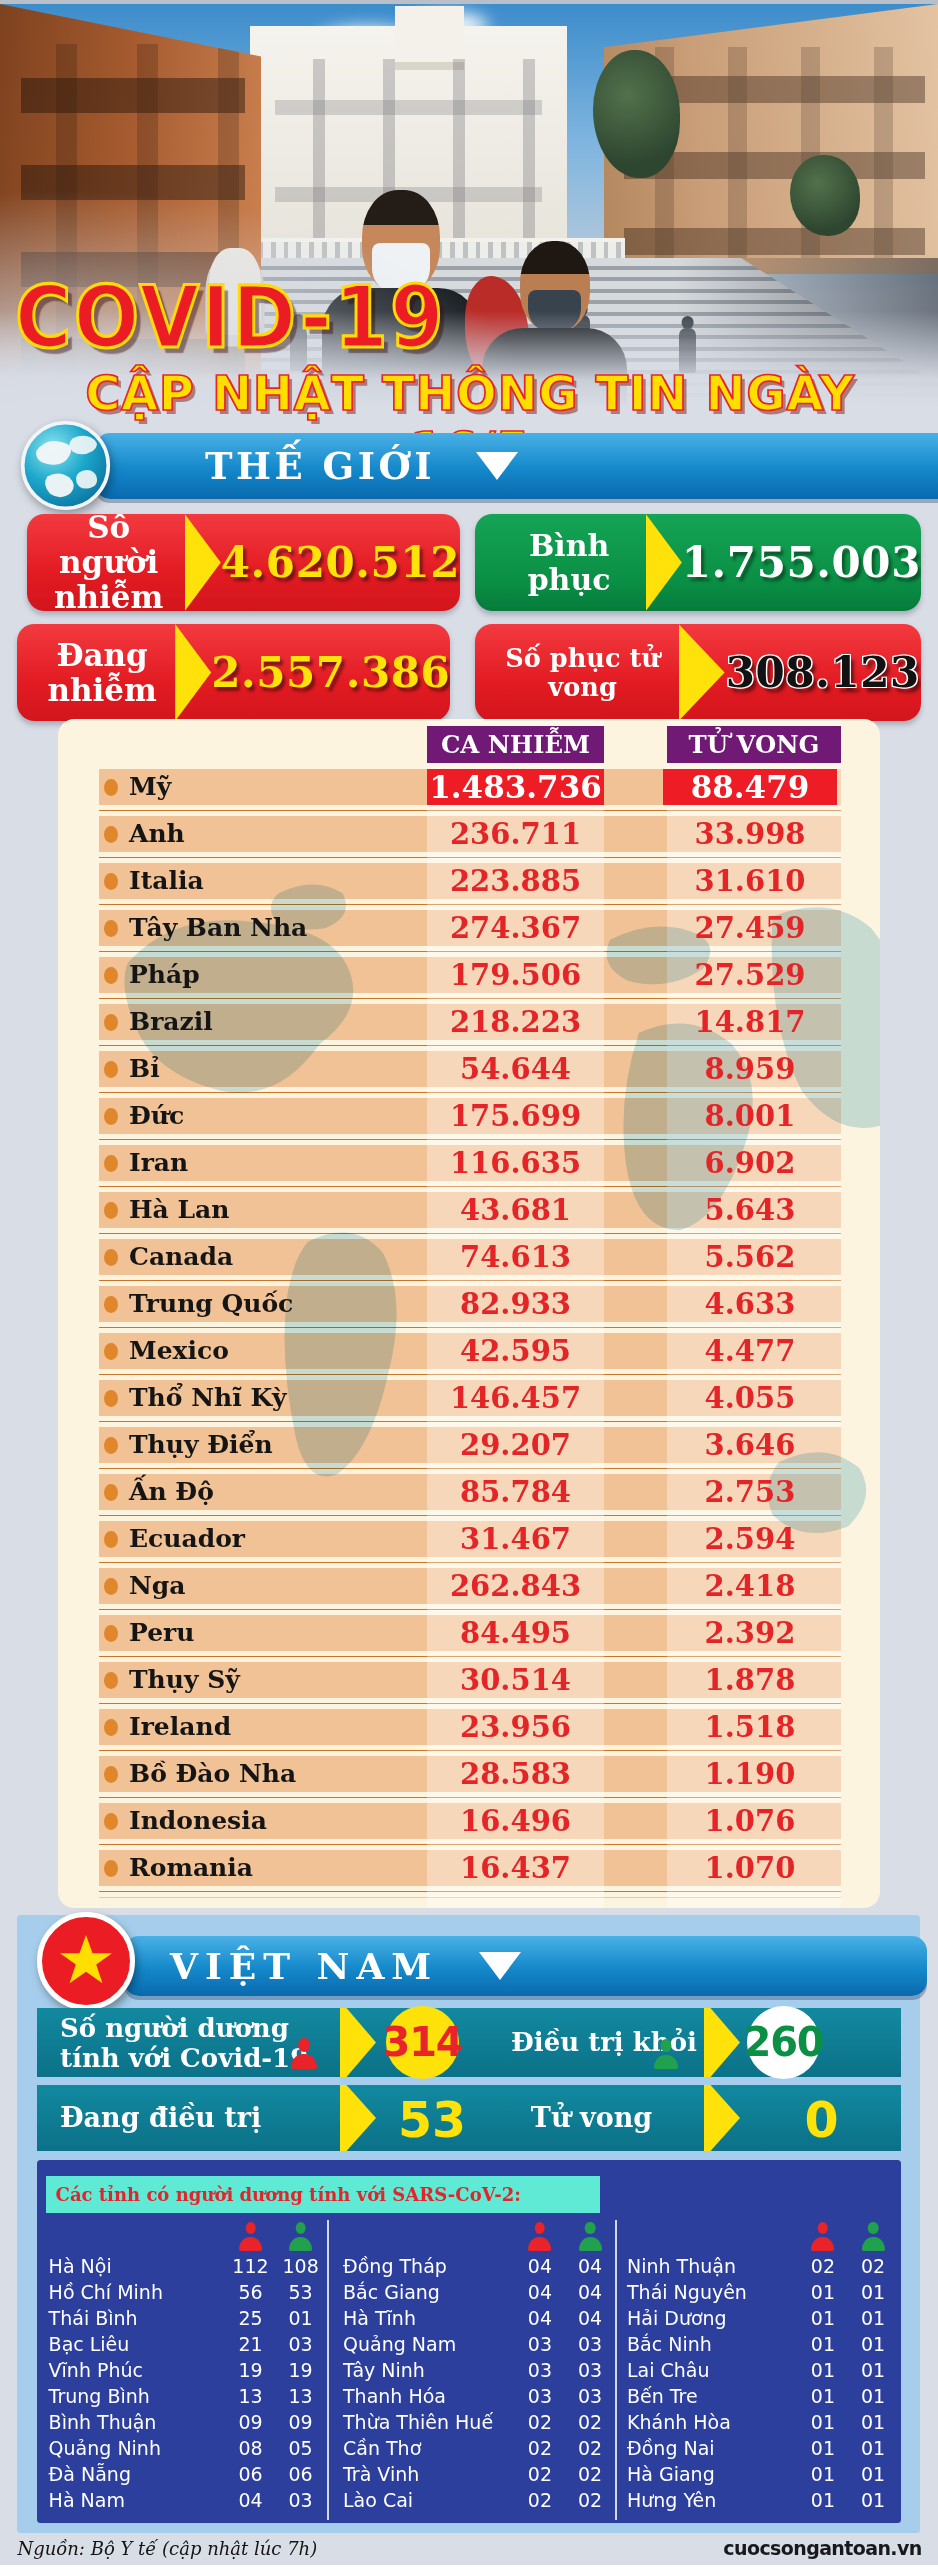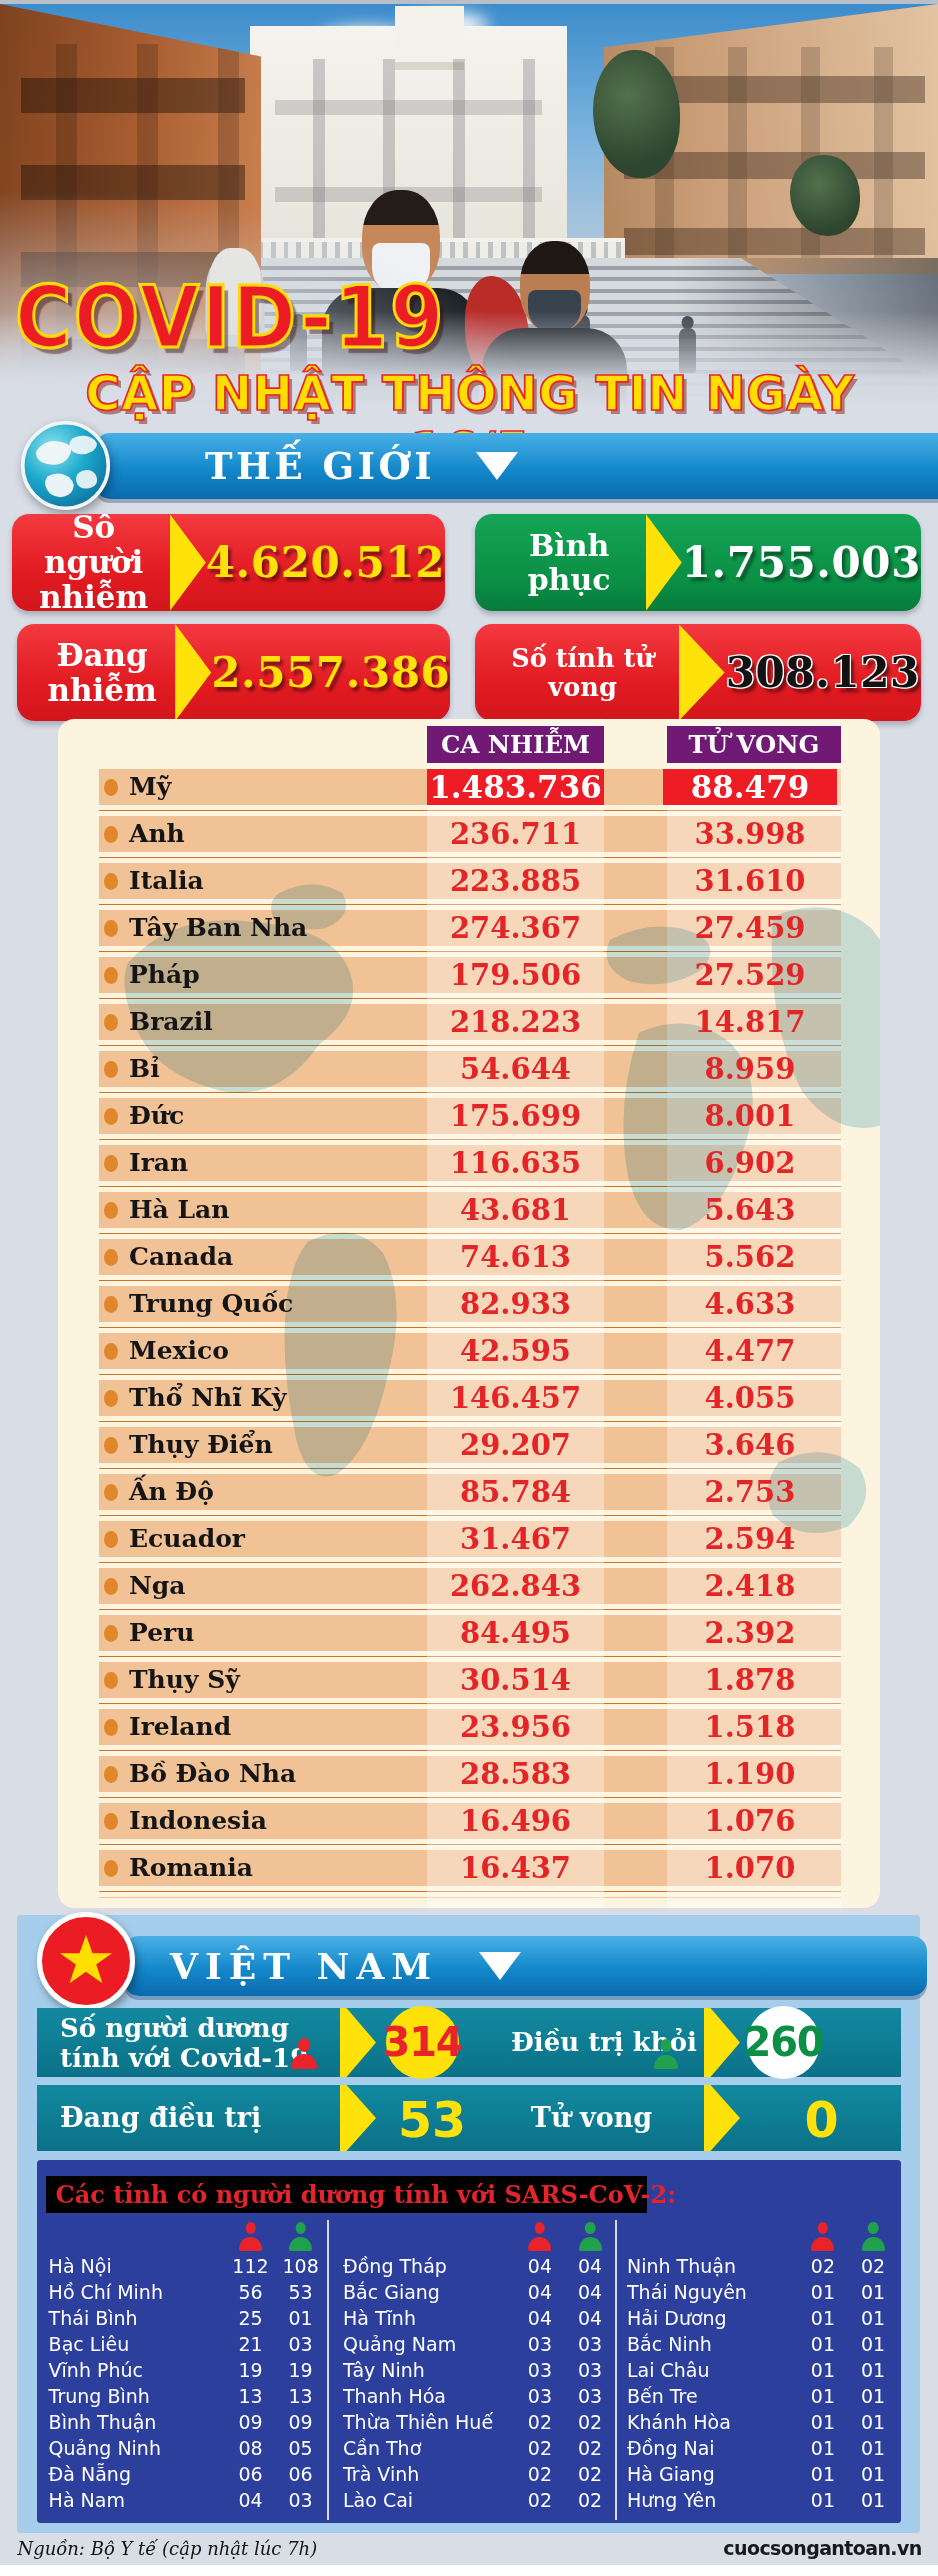--- a/index.html
+++ b/index.html
@@ -110,22 +110,22 @@
     font-family:"DejaVu Serif","Liberation Serif",serif;font-weight:bold;}
   .chevB{position:absolute;top:0;height:100%;background:#FFE20A;clip-path:polygon(0 0,18% 0,100% 50%,18% 100%,0 100%);}
   .vcircle{position:absolute;border-radius:50%;display:flex;align-items:center;justify-content:center;
     font-family:"DejaVu Sans","Liberation Sans",sans-serif;font-weight:bold;letter-spacing:-1.2px;}
   .bignum{position:absolute;font-family:"DejaVu Sans","Liberation Sans",sans-serif;font-weight:bold;color:#FFE20A;text-align:center;}
   .personicon{position:absolute;}
   .personicon::before{content:"";position:absolute;left:50%;top:0;transform:translateX(-50%);width:46%;height:44%;border-radius:50%;background:currentColor;}
   .personicon::after{content:"";position:absolute;left:0;bottom:0;width:100%;height:48%;border-radius:50% 50% 12% 12%/95% 95% 12% 12%;background:currentColor;}
 
   .provbox{position:absolute;left:37px;top:2156px;width:864px;height:363px;background:#2C3F9C;border-radius:3.5px;}
-  .provtitle{position:absolute;left:9.3px;top:16.3px;width:601px;height:37px;background:#000000;color:#E4242B;
-    font-family:"DejaVu Serif","Liberation Serif",serif;font-weight:bold;font-size:24px;line-height:37px;padding-left:9.3px;box-sizing:border-box;white-space:nowrap;}
+  .provtitle{position:absolute;left:9.3px;top:16.3px;width:554px;height:37px;background:#5eead4;color:#E4242B;
+    font-family:"DejaVu Serif","Liberation Serif",serif;font-weight:bold;font-size:18px;line-height:37px;padding-left:9.3px;box-sizing:border-box;white-space:nowrap;}
   .pdivider{position:absolute;top:60px;height:300px;width:1.7px;background:rgba(255,255,255,.8);}
   .pgroup{position:absolute;top:59px;display:grid;grid-template-columns:1fr 42px 42px;column-gap:8.1px;
     grid-template-rows:34px repeat(10,26px);align-items:center;color:#fff;font-size:19px;}
   .pgroup .pname{white-space:nowrap;}
   .pgroup .pval{text-align:center;width:100%;}
   .pgroup .icwrap{justify-self:center;position:relative;width:23px;height:29px;}
 
   
   .footer-src{position:absolute;left:17.4px;top:2534px;font-family:"DejaVu Serif","Liberation Serif",serif;
     font-style:italic;font-size:18px;color:#141414;}
@@ -194,37 +194,37 @@
         </radialGradient>
       </defs>
       <circle cx="50" cy="50" r="47" fill="url(#gg)" stroke="#F2F5F7" stroke-width="4"></circle>
       <path d="M18,34 q10,-14 26,-10 q16,3 11,14 q-6,13 -21,11 q-18,-2 -16,-15Z" fill="#F4F7F8" opacity=".95"></path>
       <path d="M58,20 q14,-6 24,2 q6,6 -2,12 q-12,7 -22,1 q-8,-8 0,-15Z" fill="#F4F7F8" opacity=".9"></path>
       <path d="M30,62 q13,-7 24,1 q9,8 2,17 q-11,9 -23,1 q-9,-10 -3,-19Z" fill="#F4F7F8" opacity=".95"></path>
       <path d="M68,56 q12,-4 16,6 q3,10 -8,13 q-11,2 -14,-7 q-2,-9 6,-12Z" fill="#F4F7F8" opacity=".9"></path>
     </svg>
   </div>
 
-  <div class="stat red" style="left:12px;top:510px;width:433px;">
+  <div class="stat red" style="left:27px;top:510px;width:433px;">
     <div class="slabel" style="width:157px;text-align:center;font-size:31px;padding-left:23px;">Số người nhiễm</div>
     <div class="chevA" style="margin-left:17.4px;"></div>
     <div class="sval yellow">4.620.512</div>
   </div>
   <div class="stat green" style="left:475px;top:510px;width:446px;">
     <div class="slabel" style="width:163px;text-align:center;font-size:30px;padding-left:17.4px;">Bình phục</div>
     <div class="chevA"></div>
     <div class="sval white">1.755.003</div>
   </div>
   <div class="stat red" style="left:17.4px;top:620px;width:433px;">
     <div class="slabel" style="width:174px;text-align:center;font-size:31px;padding-left:11.6px;">Đang nhiễm</div>
     <div class="chevA"></div>
     <div class="sval yellow">2.557.386</div>
   </div>
   <div class="stat red" style="left:475px;top:620px;width:446px;">
-    <div class="slabel" style="width:192px;text-align:center;font-size:25.6px;padding-left:11.6px;">Số tính tử vong</div>
+    <div class="slabel" style="width:192px;text-align:center;font-size:25.6px;padding-left:11.6px;">Số phục tử vong</div>
     <div class="chevA" style="width:46px;"></div>
     <div class="sval black">308.123</div>
   </div>
 
   <div class="wtable">
     <div class="stripesbg"></div>
     <div class="band" style="left:369px;width:177px;"></div>
     <div class="band" style="left:609px;width:174px;"></div>
     <svg class="wmap" viewBox="0 0 1415 2046">
       <g fill="#98CBDF">

